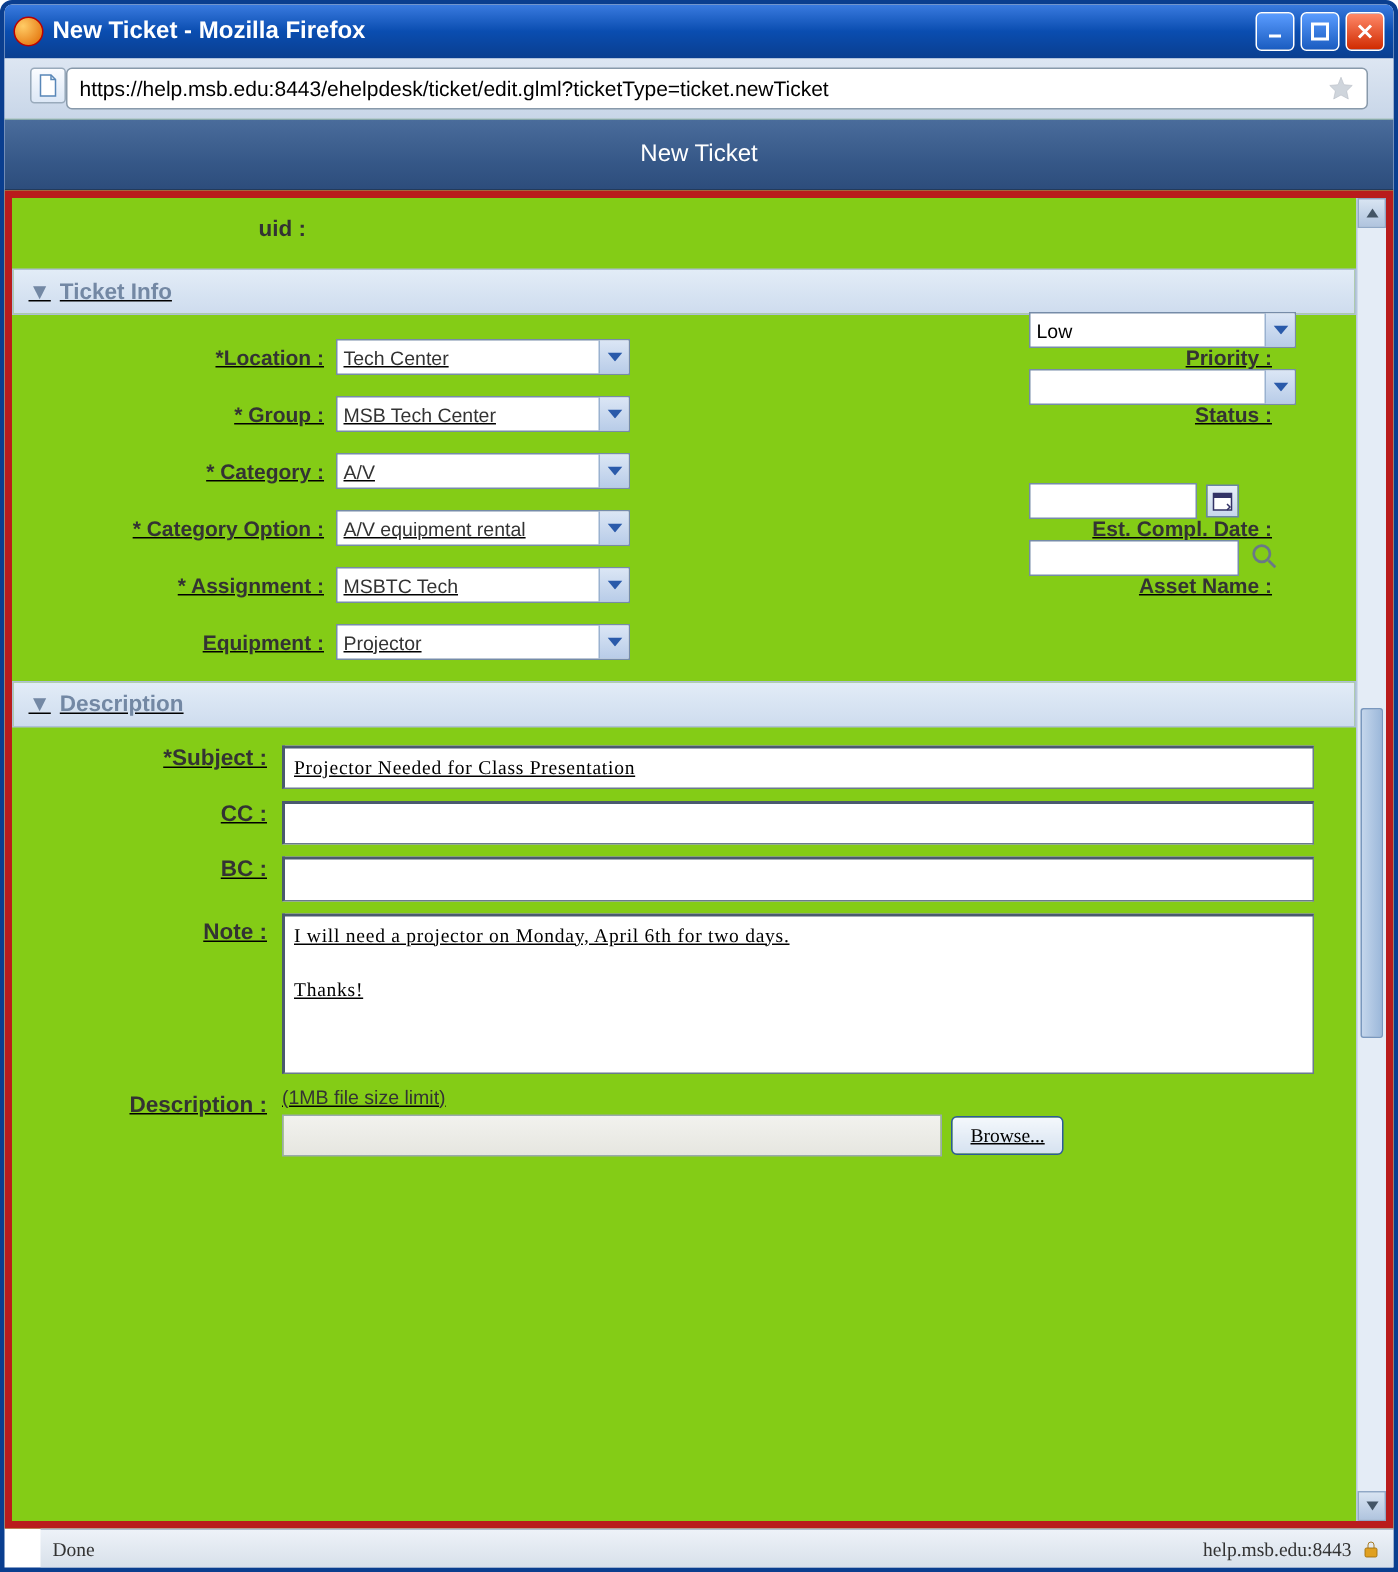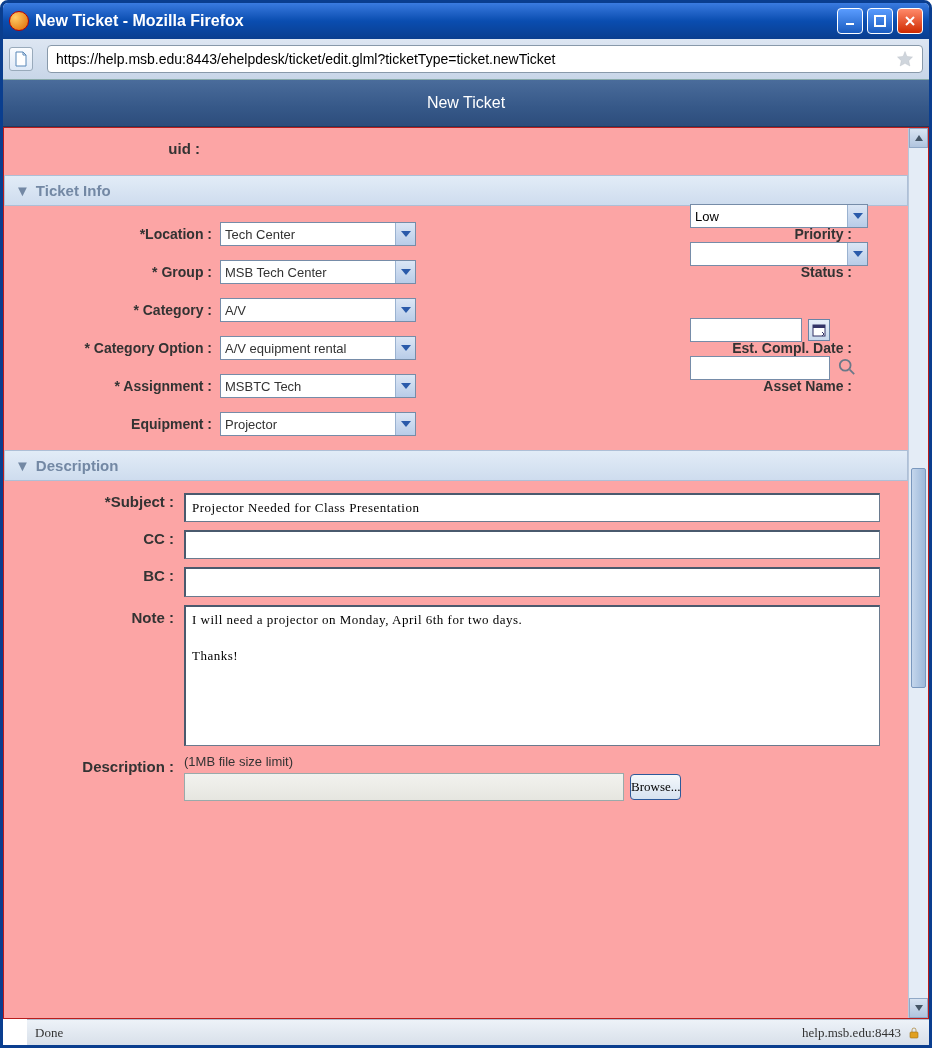--- a/index.html
+++ b/index.html
@@ -37,23 +37,23 @@
 .win-btn {
   width:26px;height:26px;border:1px solid #fff;border-radius:4px;
   background:linear-gradient(to bottom,#5a9cff,#1a5cc0);
   display:flex;align-items:center;justify-content:center;
   color:#fff;font-weight:bold;cursor:pointer;
 }
 .win-btn.close { background:linear-gradient(to bottom,#ff8a6a,#d02a00); border-color:#fff; }
 .win-btn svg { width:14px;height:14px;fill:none;stroke:#fff;stroke-width:2; }
 
 .url-bar {
-  display:flex;align-items:center;gap:14px;
+  display:flex;align-items:flex-start;gap:0;
   background:linear-gradient(to bottom,#dde6f2,#c8d6e8);
-  padding:6px 6px;
+  padding:6px 17px;
   border-bottom:1px solid #8aa;
 }
 .url-bar .page-favicon {
   width:24px;height:24px;border:1px solid #9ab;border-radius:3px;
   background:linear-gradient(to bottom,#fafcff,#dde8f6);
   display:flex;align-items:center;justify-content:center;
 }
 .url-bar .page-favicon svg{width:14px;height:16px;fill:#fff;stroke:#7aa;stroke-width:1;}
 .url-input {
   flex:1;height:28px;border:1px solid #8899aa;border-radius:4px;
@@ -62,21 +62,21 @@
 }
 .star-icon {width:18px;height:18px;fill:#cfd5dc;stroke:#b4bac2;stroke-width:.5;}
 
 .app-header {
   background: linear-gradient(to bottom, #4a6c9b 0%, #365888 60%, #2d4d7c 100%);
   color:#fff;text-align:center;font-size:16px;padding:14px 0;
   border-bottom:1px solid #223a5c;
 }
 
 .content-wrapper{
-  flex:1;display:flex;overflow:hidden;background:#fca5a5;border:1px solid #b91c1c;margin:0;
+  flex:1;display:flex;overflow:hidden;background:#84cc16;border:5px solid #b91c1c;margin:0;text-decoration:underline;
 }
 .form-area{flex:1;overflow:hidden;padding:0;display:flex;flex-direction:column;}
 .scroll-track{
   width:20px;background:#e4ecf6;border-left:1px solid #b8c8dc;position:relative;
 }
 .scroll-arrow{
   width:100%;height:20px;background:linear-gradient(to bottom,#d8e4f2,#b0c4de);
   border:1px solid #90a8c6;display:flex;align-items:center;justify-content:center;
 }
 .scroll-arrow svg{width:10px;height:10px;fill:#456;}
@@ -134,31 +134,31 @@
 
 .desc-grid{
   display:grid;grid-template-columns:176px 1fr;row-gap:8px;
   padding:12px 28px 12px 4px;font-size:15px;font-weight:bold;color:#333;
 }
 .desc-grid .lbl{text-align:right;padding-right:10px;}
 .desc-grid input,.desc-grid textarea{
   border:1px solid #6a7a8e;border-top:2px solid #4a5a6e;border-left:2px solid #4a5a6e;
   font:13px/1.4 Verdana;letter-spacing:.5px;padding:4px 6px;font-weight:normal;width:100%;
 }
-.desc-grid textarea{height:141px;resize:none;}
+.desc-grid textarea{height:107px;resize:none;}
 .note-hint{font-weight:normal;font-size:13px;padding-bottom:4px;}
 
 .file-row{display:flex;gap:6px;align-items:center;}
 .file-box{
   flex:0 0 440px;height:28px;border:1px solid #9aa;
   background:linear-gradient(to bottom,#f2f2ee,#e6e6e0);
 }
 .browse-btn{
   border:1px solid #2d5a9a;border-radius:4px;background:linear-gradient(to bottom,#f4f8fc,#d6e2f0);
-  font:13px Verdana;padding:4px 0;cursor:pointer;
+  font:13px Verdana;padding:4px 12px;cursor:pointer;
 }
 
 .footer-bar{
   display:flex;align-items:center;justify-content:flex-end;gap:10px;
   padding:14px 18px;border-top:1px solid #b6c8de;
   background:linear-gradient(to bottom,#e2ecf7,#cedcee);
   font-size:14px;font-weight:bold;color:#7f90a6;
 }
 .chk{
   width:20px;height:20px;border:1px solid #6a88aa;border-radius:3px;

